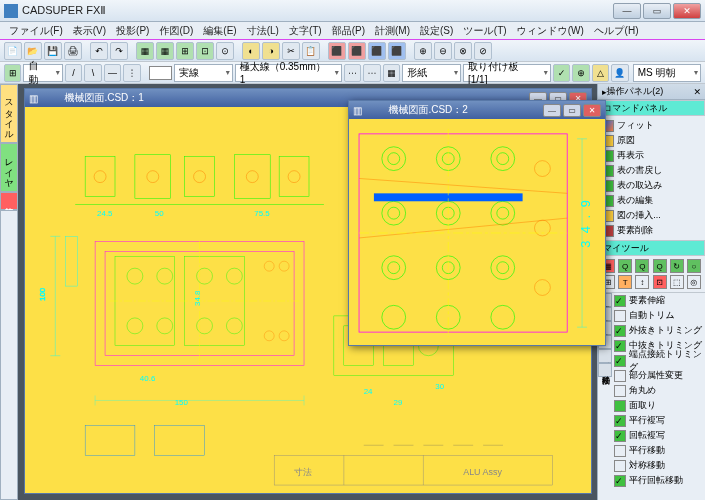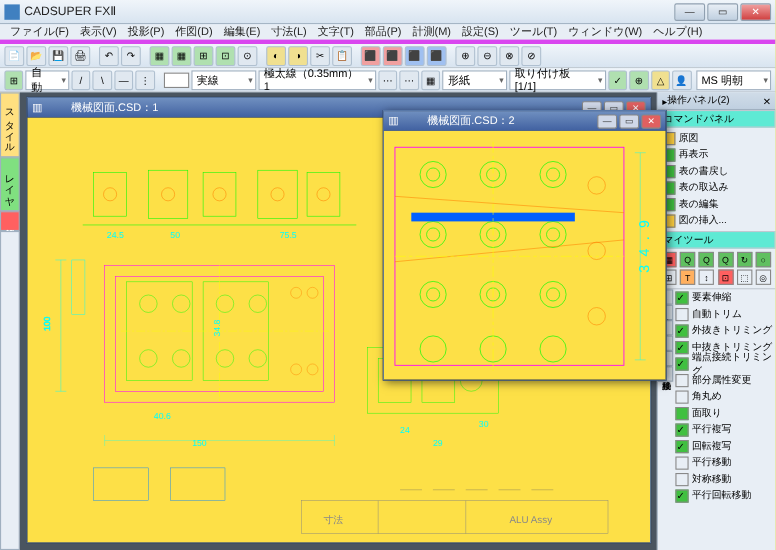--- a/index.html
+++ b/index.html
@@ -3,21 +3,21 @@
 <meta charset="utf-8">
 <style>
 * { margin:0; padding:0; box-sizing:border-box; font-family:"MS UI Gothic","Meiryo",sans-serif; }
 body { width:705px; height:500px; background:#d4e4f0; overflow:hidden; font-size:10px; }
 .titlebar { height:22px; background:linear-gradient(#f0f5fa,#d8e4f0); display:flex; align-items:center; padding:0 4px; border-bottom:1px solid #a0b0c0; }
 .titlebar .icon { width:14px; height:14px; background:#4080c0; margin-right:4px; }
 .titlebar .title { flex:1; font-size:11px; color:#222; }
 .winbtns { display:flex; gap:2px; }
 .winbtn { width:28px; height:16px; background:linear-gradient(#e8eef5,#c0d0e0); border:1px solid #90a0b0; border-radius:2px; display:flex; align-items:center; justify-content:center; font-size:9px; color:#333; }
 .winbtn.close { background:linear-gradient(#f0a0a0,#d04040); color:#fff; }
-.menubar { height:18px; background:#e8eef5; display:flex; align-items:center; padding:0 4px; border-bottom:4px solid #d946ef; }
+.menubar { height:18px; background:#e8eef5; display:flex; align-items:center; padding:0 4px; border-bottom:1px solid #d946ef; }
 .menubar span { padding:0 5px; font-size:10px; color:#222; cursor:pointer; }
 .toolbar { height:22px; background:linear-gradient(#f0f5fa,#d8e4f0); display:flex; align-items:center; padding:0 4px; gap:2px; border-bottom:1px solid #c0c8d0; }
 .tbtn { width:18px; height:18px; background:#e0e8f0; border:1px solid #b0c0d0; border-radius:2px; display:flex; align-items:center; justify-content:center; font-size:9px; }
 .tbtn.g { background:#b0e0b0; }
 .tbtn.y { background:#f0e090; }
 .tbtn.r { background:#f0a0a0; }
 .tbtn.b { background:#a0c0f0; }
 .tsep { width:4px; height:18px; }
 .tsel { height:18px; background:#fff; border:1px solid #a0b0c0; padding:0 14px 0 4px; font-size:10px; display:flex; align-items:center; position:relative; }
 .tsel::after { content:"▾"; position:absolute; right:2px; font-size:8px; color:#666; }
@@ -322,20 +322,24 @@
         </svg>
       </div>
     </div>
   </div>
 
   <div class="rightpanel">
     <div class="rp-hdr">▸ <span>操作パネル(2)</span> <span style="margin-left:auto">✕</span></div>
     <div class="rp-tab">コマンドパネル</div>
     <div class="rp-list">
       <div class="rp-item">
+          <div class="ic c1"></div>
+          <span>フィット</span>
+        </div>
+      <div class="rp-item">
           <div class="ic c2"></div>
           <span>原図</span>
         </div>
       <div class="rp-item">
           <div class="ic c3"></div>
           <span>再表示</span>
         </div>
       <div class="rp-item">
           <div class="ic c3"></div>
           <span>表の書戻し</span>
@@ -344,20 +348,24 @@
           <div class="ic c3"></div>
           <span>表の取込み</span>
         </div>
       <div class="rp-item">
           <div class="ic c3"></div>
           <span>表の編集</span>
         </div>
       <div class="rp-item">
           <div class="ic c2"></div>
           <span>図の挿入...</span>
+        </div>
+      <div class="rp-item">
+          <div class="ic c4"></div>
+          <span>要素削除</span>
         </div>
     </div>
     <div class="rp-tab">マイツール</div>
     <div class="rp-grid">
       <div class="g" style="background:#ff6060">▦</div>
       <div class="g" style="background:#60c060">Q</div>
       <div class="g" style="background:#60c060">Q</div>
       <div class="g" style="background:#60c060">Q</div>
       <div class="g" style="background:#60c060">↻</div>
       <div class="g" style="background:#60c060">○</div>

